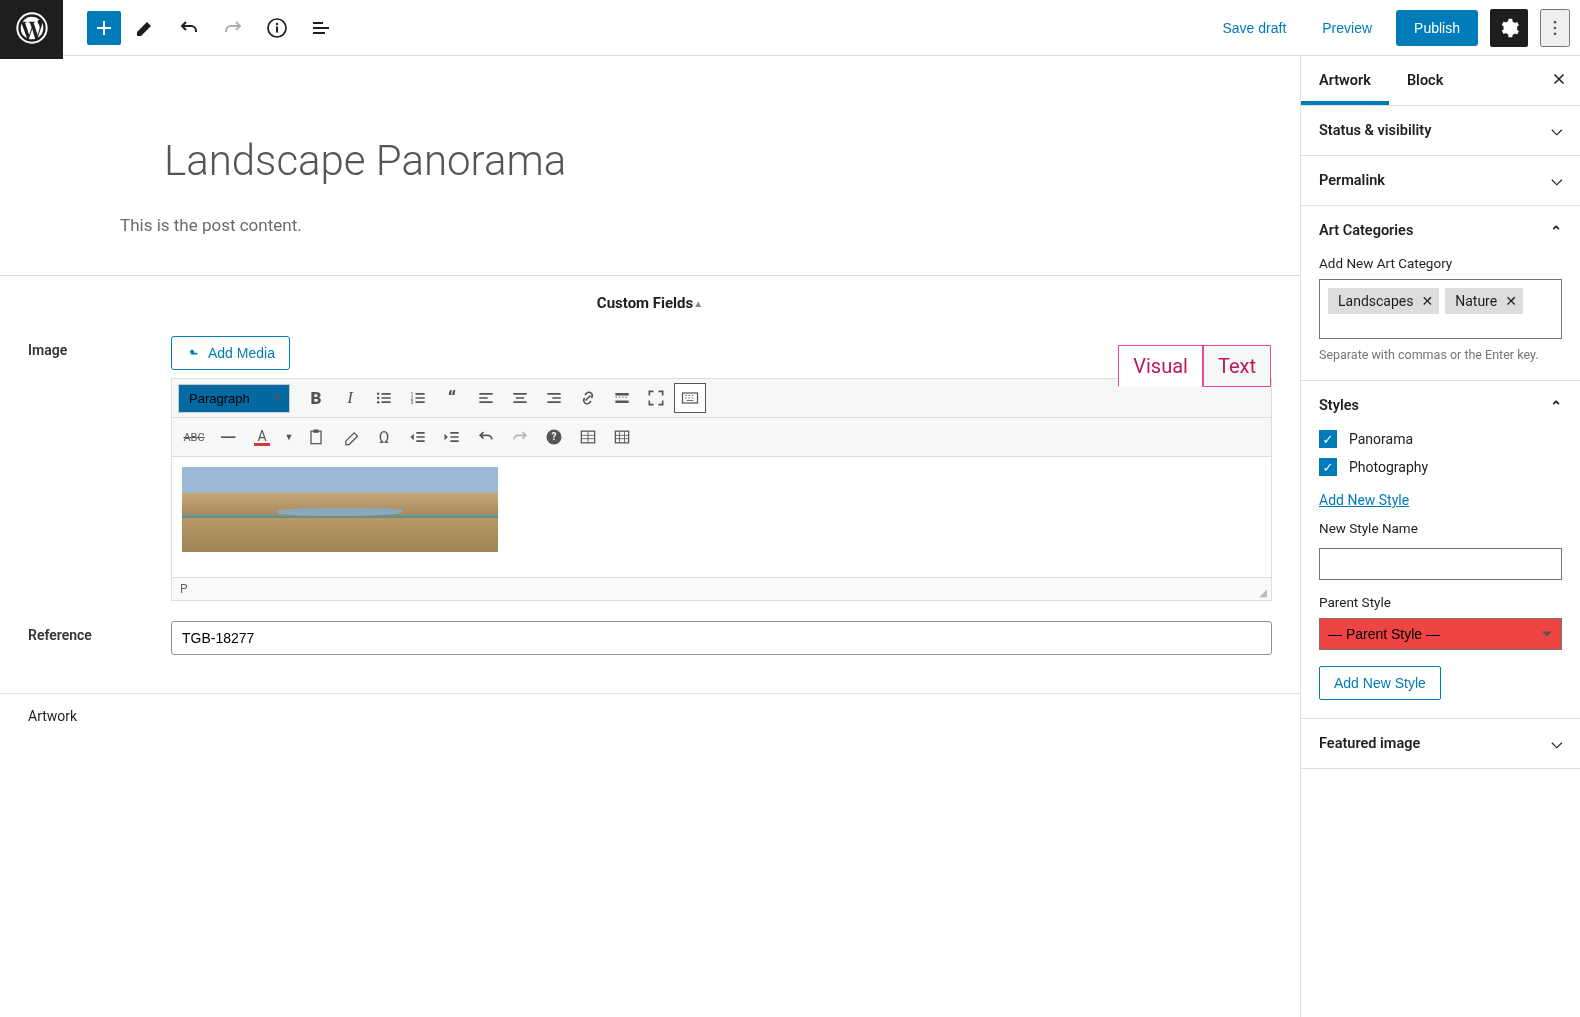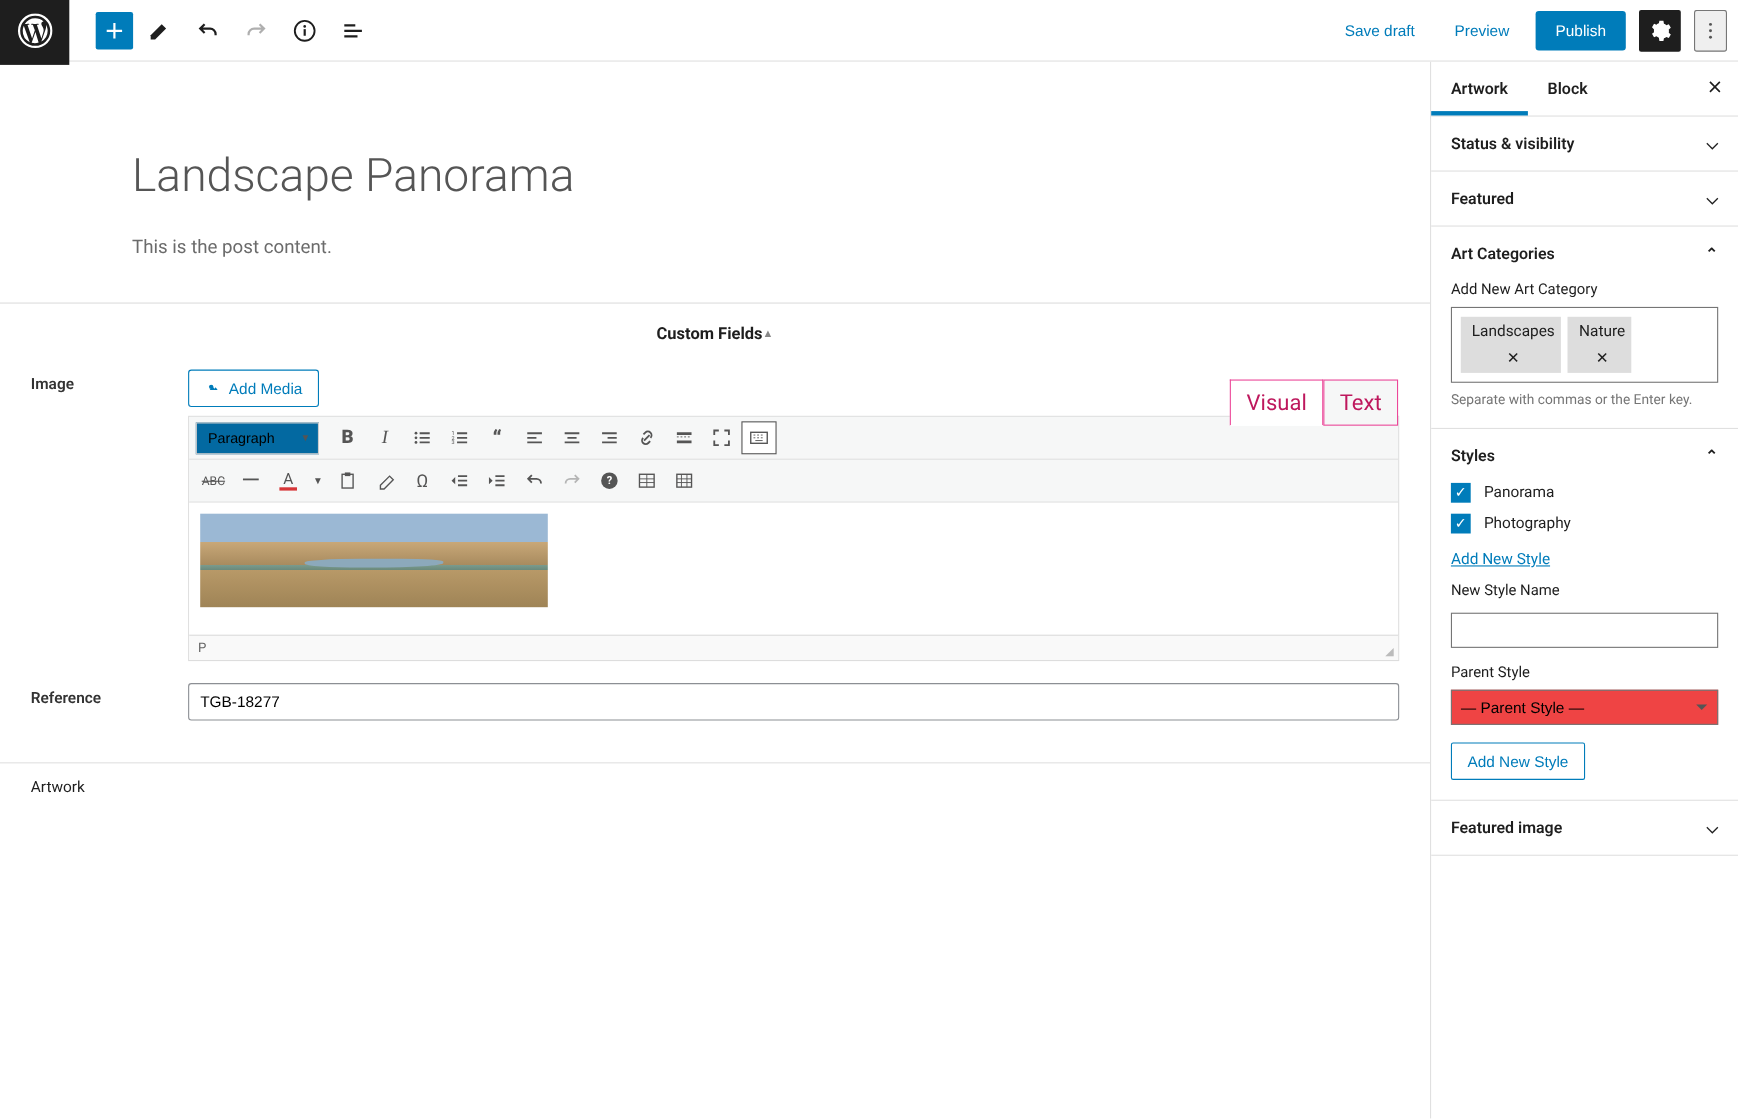--- a/index.html
+++ b/index.html
@@ -20,21 +20,21 @@
 .text-btn { padding: 8px 12px; color: #007cba; background: none; border: none; cursor: pointer; font-size: 14px; }
 .publish-btn { background: #007cba; color: #fff; padding: 10px 18px; border: none; border-radius: 3px; cursor: pointer; font-size: 14px; }
 .settings-btn { background: #1e1e1e; width: 38px; height: 38px; display: flex; align-items: center; justify-content: center; border-radius: 2px; }
 .settings-btn svg { fill: #fff; width: 22px; height: 22px; }
 .more-btn { width: 30px; height: 38px; display: flex; align-items: center; justify-content: center; cursor: pointer; }
 
 
 .main { display: flex; flex: 1; overflow: hidden; }
 .editor-area { flex: 1; display: flex; flex-direction: column; overflow: hidden; }
 .post-editor { padding: 80px 120px 40px; }
-.post-title { font-size: 42px; font-weight: 300; color: #555; margin-bottom: 30px; }
+.post-title { font-size: 42px; font-weight: 300; color: #555; margin-bottom: 30px; margin-left: 44px; }
 .post-body { font-size: 17px; color: #6b6b6b; }
 
 
 .custom-fields { border-top: 1px solid #ddd; padding: 18px 28px; position: relative; }
 .cf-header { display: flex; justify-content: center; align-items: center; margin-bottom: 24px; }
 .cf-title { font-size: 15px; font-weight: 700; }
 .cf-collapse { color: #888; font-size: 10px; }
 .cf-row { display: flex; margin-bottom: 20px; }
 .cf-label { width: 115px; font-size: 14px; font-weight: 600; color: #333; padding-top: 6px; }
 .cf-content { flex: 1; padding-left: 28px; }
@@ -66,21 +66,21 @@
 .sidebar { width: 280px; border-left: 1px solid #e0e0e0; overflow-y: auto; }
 .sb-tabs { display: flex; align-items: center; border-bottom: 1px solid #e0e0e0; }
 .sb-tab { padding: 16px 18px; font-size: 14.5px; font-weight: 600; cursor: pointer; color: #1e1e1e; }
 .sb-tab.active { border-bottom: 4px solid #007cba; padding-bottom: 12px; }
 .sb-tab-close { margin-left: auto; padding: 12px; cursor: pointer; }
 .sb-section { border-bottom: 1px solid #e0e0e0; }
 .sb-sec-head { display: flex; justify-content: space-between; align-items: center; padding: 16px 18px; cursor: pointer; font-size: 14.5px; font-weight: 600; }
 .sb-sec-body { padding: 0 18px 18px; }
 .sb-label { font-size: 13.5px; font-weight: 400; color: #1e1e1e; margin-bottom: 8px; display: block; }
 .tag-input { border: 1px solid #757575; padding: 8px; display:flex; flex-wrap: wrap; gap: 6px; min-height: 60px; align-content: flex-start; }
-.tag-chip { background: #ddd; padding: 5px 6px 5px 10px; font-size: 14px; display:inline-flex; align-items:center; gap:8px;flex-direction:column; }
+.tag-chip { background: #ddd; padding: 5px 6px 5px 10px; font-size: 14px; display:inline-flex; align-items:center; gap:8px; }
 .tag-chip-x { cursor:pointer; font-size: 14px; color: #1e1e1e; font-weight: 300; }
 .hint { font-size: 12.5px; color: #757575; margin-top: 8px; }
 .chk-row { display: flex; align-items: center; gap: 12px; margin-bottom: 10px; font-size: 14px; }
 .chk { width: 18px; height: 18px; background: #007cba; display: flex; align-items: center; justify-content: center; color: #fff; font-size: 13px; }
 .link-text { color: #007cba; text-decoration: underline; cursor: pointer; font-size: 14px; margin-top: 6px; display: inline-block; }
 .sb-input { width: 100%; border: 1px solid #757575; padding: 7px 8px; font-size: 14px; margin-top: 4px; }
 .sb-select-wrap { position: relative; margin-top: 4px; }
 .sb-select { width: 100%; border: 1px solid #757575; padding: 7px 8px; font-size: 14px; appearance: none; background: #ef4444; }
 .sb-select-wrap::after { content:""; position: absolute; right: 10px; top: 50%; transform: translateY(-50%); border-left: 5px solid transparent; border-right: 5px solid transparent; border-top: 5px solid #555; pointer-events: none; }
 .outline-btn { border: 1px solid #007cba; color: #007cba; background: #fff; padding: 8px 14px; border-radius: 2px; cursor: pointer; font-size: 14px; margin-top: 16px; }
@@ -331,21 +331,21 @@
 
       <div class="sb-section">
         <div class="sb-sec-head">
           <span>Status &amp; visibility</span>
           <span class="chev">⌵</span>
         </div>
       </div>
 
       <div class="sb-section">
         <div class="sb-sec-head">
-          <span>Featured</span>
+          <span>Permalink</span>
           <span class="chev">⌵</span>
         </div>
       </div>
 
       <div class="sb-section">
         <div class="sb-sec-head">
           <span>Art Categories</span>
           <span class="chev">⌃</span>
         </div>
         <div class="sb-sec-body">

